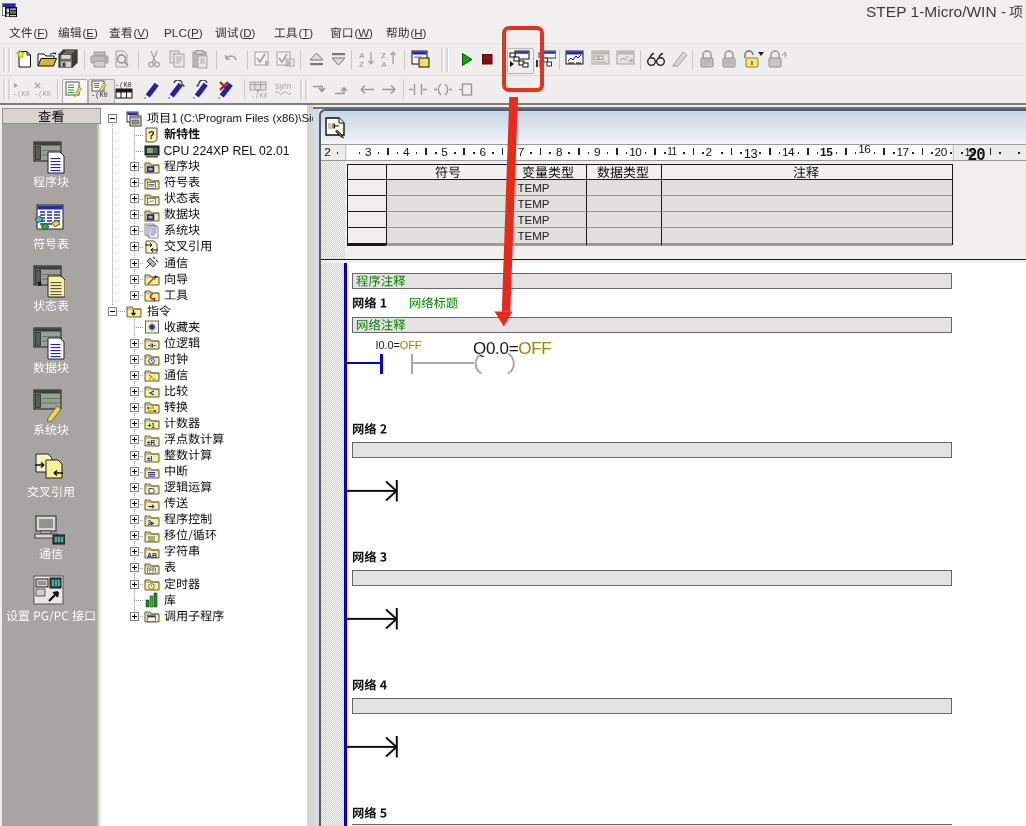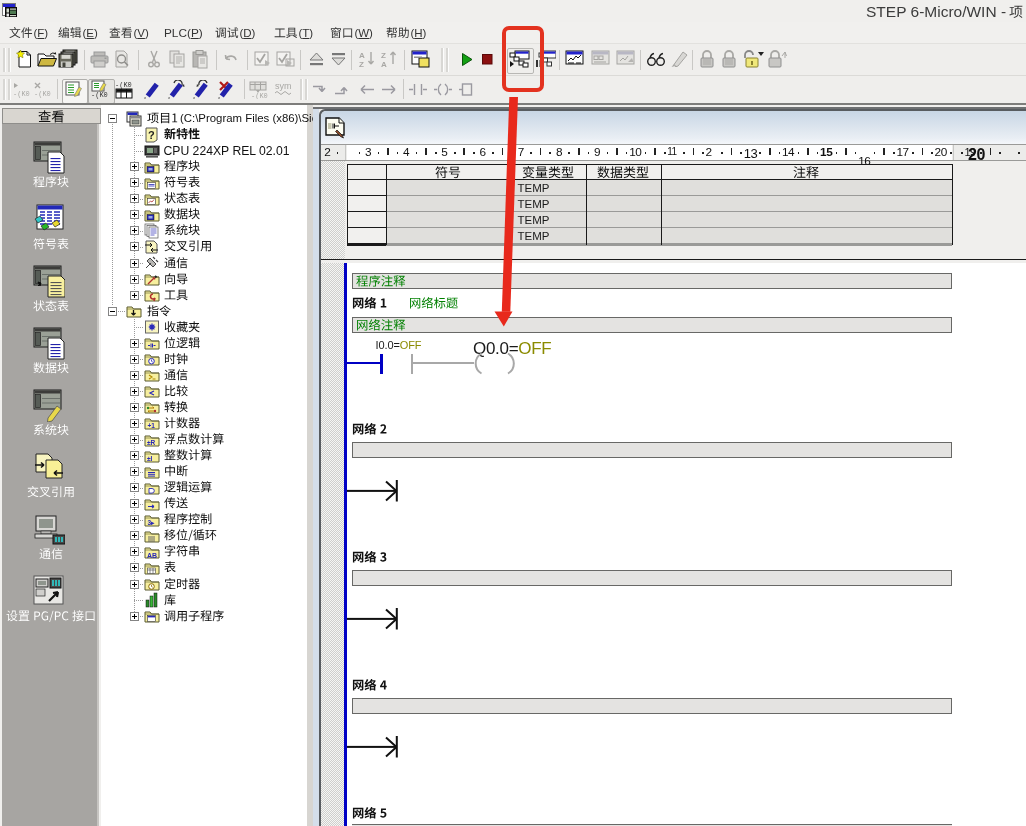--- a/index.html
+++ b/index.html
@@ -109,21 +109,21 @@
 <svg style="position:absolute;left:2.0px;top:2.0px;" width="17" height="17">
     <rect x="0.5" y="1.5" width="13" height="12" fill="#fff" stroke="#7a7a7a"></rect>
 <rect x="1" y="2" width="12" height="3" fill="#2222cc"></rect>
 <rect x="3" y="5" width="12" height="10" fill="#0a0a0a"></rect>
 <rect x="4.5" y="6.5" width="2.5" height="4" fill="#cfd8c8"></rect>
 <rect x="8" y="6.5" width="6" height="1.2" fill="#cfd8c8"></rect>
 <rect x="8" y="8.5" width="6" height="3.5" fill="#4d7a50"></rect>
 <rect x="8" y="13" width="6" height="1.2" fill="#cfd8c8"></rect>
 <rect x="4.5" y="11.5" width="2.5" height="3" fill="#e8e8e8"></rect>
   </svg>
-<div style="position:absolute;left:866.0px;top:4.0px;font-size:15.5px;color:#3c3c3c;font-weight:normal;white-space:pre;line-height:1;">STEP 6-Micro/WIN - </div>
+<div style="position:absolute;left:866.0px;top:4.0px;font-size:15.5px;color:#3c3c3c;font-weight:normal;white-space:pre;line-height:1;">STEP 1-Micro/WIN - </div>
 <svg style="position:absolute;left:1008.5px;top:5.0px;overflow:hidden" width="15" height="14">
     <g fill="#3c3c3c">
       <use href="#g0" transform="translate(0.00,11.97) scale(0.05600,-0.05600)"></use>
     </g>
   </svg>
 <div style="position:absolute;left:0.0px;top:22.0px;width:1026.0px;height:22.0px;background:#f1f0ee;border-bottom:1px solid #e2e1de;box-sizing:border-box"></div>
 <svg style="position:absolute;left:9.0px;top:27.4px;overflow:hidden" width="25" height="12">
     <g fill="#333">
       <use href="#g1" transform="translate(0.00,10.09) scale(0.04720,-0.04720)"></use>
       <use href="#g2" transform="translate(11.80,10.09) scale(0.04720,-0.04720)"></use>
@@ -1194,21 +1194,21 @@
 <div style="position:absolute;left:479.5px;top:146.5px;font-size:11.8px;color:#111;font-weight:normal;white-space:pre;line-height:1;letter-spacing:-0.5px">6</div>
 <div style="position:absolute;left:517.7px;top:146.5px;font-size:11.8px;color:#111;font-weight:normal;white-space:pre;line-height:1;letter-spacing:-0.5px">7</div>
 <div style="position:absolute;left:555.9px;top:146.5px;font-size:11.8px;color:#111;font-weight:normal;white-space:pre;line-height:1;letter-spacing:-0.5px">8</div>
 <div style="position:absolute;left:594.0px;top:146.5px;font-size:11.8px;color:#111;font-weight:normal;white-space:pre;line-height:1;letter-spacing:-0.5px">9</div>
 <div style="position:absolute;left:629.2px;top:146.5px;font-size:11.8px;color:#111;font-weight:normal;white-space:pre;line-height:1;letter-spacing:-0.5px">10</div>
 <div style="position:absolute;left:667.3px;top:146.5px;font-size:10px;color:#111;font-weight:normal;white-space:pre;line-height:1;letter-spacing:-0.5px">11</div>
 <div style="position:absolute;left:705.5px;top:146.5px;font-size:11.8px;color:#111;font-weight:normal;white-space:pre;line-height:1;letter-spacing:-0.5px">2</div>
 <div style="position:absolute;left:743.7px;top:146.5px;font-size:13px;color:#111;font-weight:normal;white-space:pre;line-height:1;letter-spacing:-0.5px">13</div>
 <div style="position:absolute;left:781.9px;top:146.5px;font-size:11.8px;color:#111;font-weight:normal;white-space:pre;line-height:1;letter-spacing:-0.5px">14</div>
 <div style="position:absolute;left:820.1px;top:146.5px;font-size:11.8px;color:#111;font-weight:bold;white-space:pre;line-height:1;letter-spacing:-0.5px">15</div>
-<div style="position:absolute;left:858.2px;top:156px;font-size:11.8px;color:#111;font-weight:normal;white-space:pre;line-height:1;letter-spacing:-0.5px">16</div>
+<div style="position:absolute;left:858.2px;top:144px;font-size:11.8px;color:#111;font-weight:normal;white-space:pre;line-height:1;letter-spacing:-0.5px">16</div>
 <div style="position:absolute;left:896.4px;top:146.5px;font-size:11.8px;color:#111;font-weight:normal;white-space:pre;line-height:1;letter-spacing:-0.5px">17</div>
 <div style="position:absolute;left:934.6px;top:146.5px;font-size:11.8px;color:#111;font-weight:normal;white-space:pre;line-height:1;letter-spacing:-0.5px">20</div>
 <div style="position:absolute;left:964.4px;top:146.5px;font-size:11px;color:#111;font-weight:normal;white-space:pre;line-height:1;letter-spacing:-0.5px">19</div>
 <div style="position:absolute;left:968px;top:146.5px;font-size:16px;color:#111;font-weight:bold;white-space:pre;line-height:1;letter-spacing:-0.5px">20</div>
 <div style="position:absolute;left:336.8px;top:151.5px;width:1.7px;height:2.4px;background:#222;"></div>
 <div style="position:absolute;left:358.5px;top:151.5px;width:1.7px;height:2.4px;background:#222;"></div>
 <div style="position:absolute;left:377.5px;top:151.5px;width:1.7px;height:2.4px;background:#222;"></div>
 <div style="position:absolute;left:396.7px;top:151.5px;width:1.7px;height:2.4px;background:#222;"></div>
 <div style="position:absolute;left:387.1px;top:148.2px;width:1.7px;height:7.2px;background:#222;"></div>
 <div style="position:absolute;left:415.7px;top:151.5px;width:1.7px;height:2.4px;background:#222;"></div>

